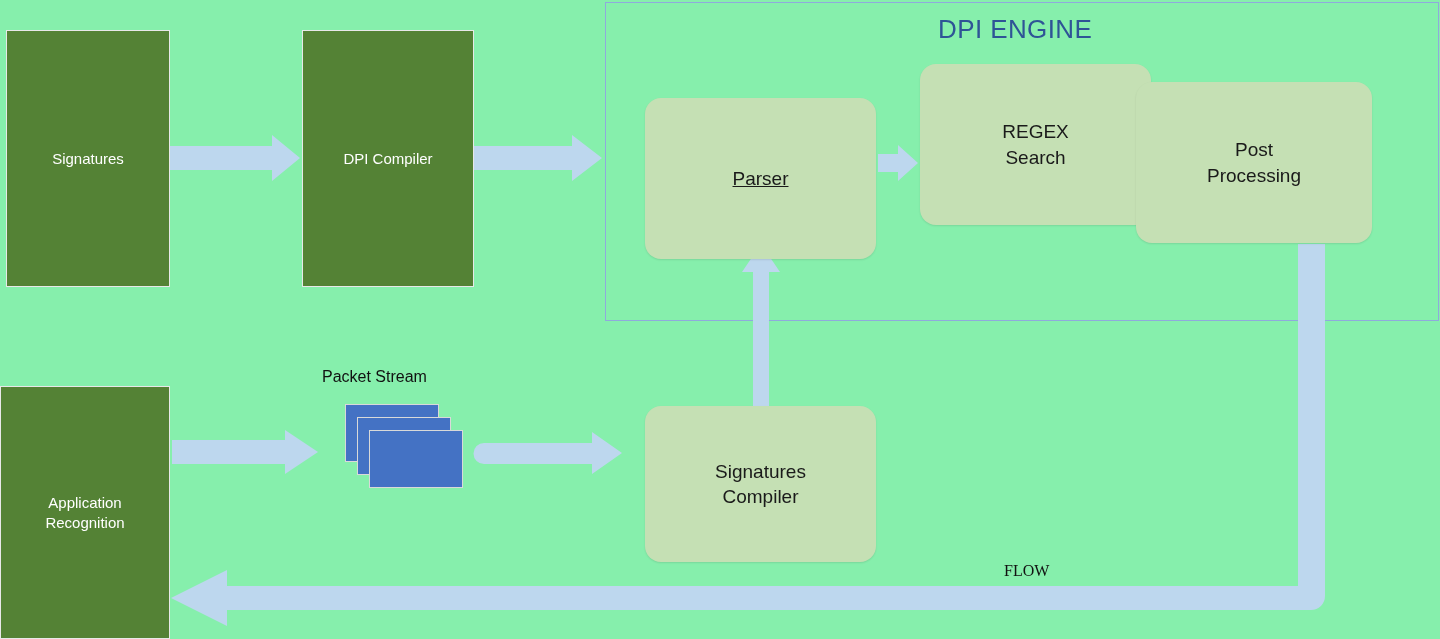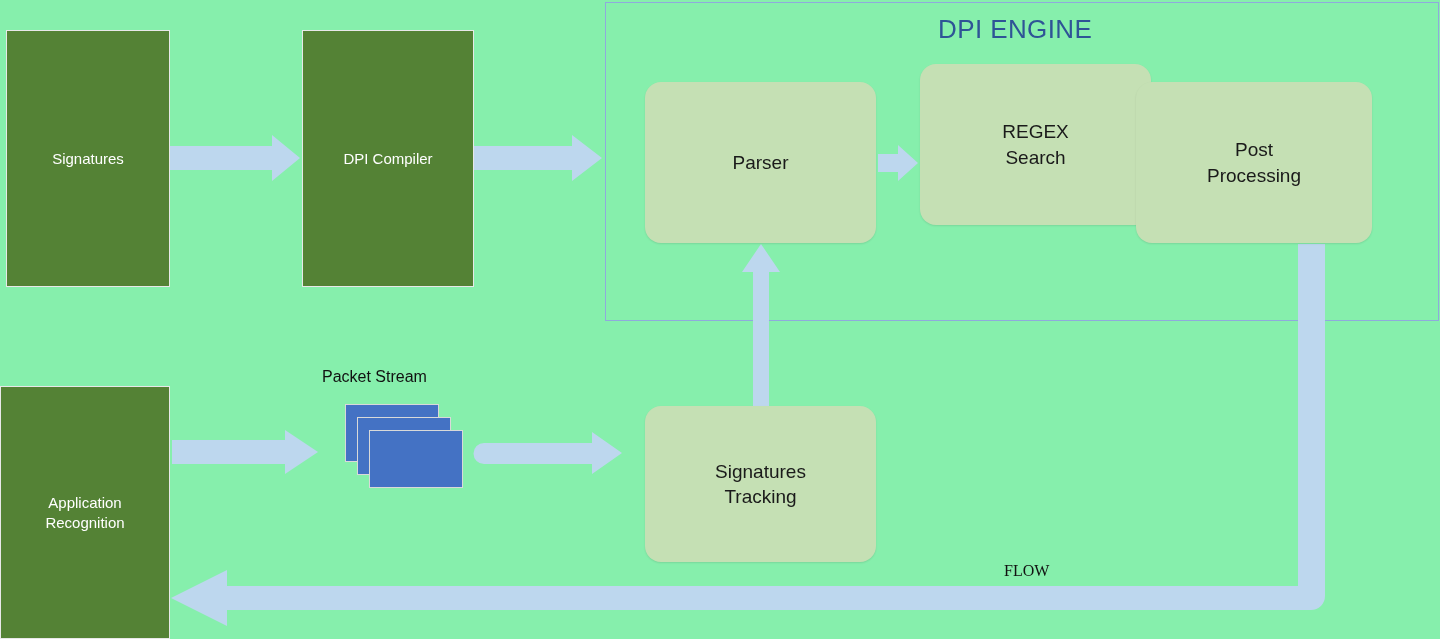--- a/index.html
+++ b/index.html
@@ -145,38 +145,38 @@
     <div>
       <span>Application</span>
       <span>Recognition</span>
     </div>
   </div>
 
   <div class="box green-box" style="left:302px; top:30px; width:172px; height:257px;">
     <span>DPI Compiler</span>
   </div>
 
-  <div class="box lgreen-box" style="left:645px; top:82px; width:231px; height:161px;">
+  <div class="box lgreen-box" style="left:645px; top:98px; width:231px; height:161px;text-decoration:underline;">
     <span>Parser</span>
   </div>
 
   <div class="box lgreen-box two-line" style="left:920px; top:64px; width:231px; height:161px;">
     <div>
       <span>REGEX</span>
       <span>Search</span>
     </div>
   </div>
 
   <div class="box lgreen-box two-line" style="left:1136px; top:82px; width:236px; height:161px;">
     <div>
       <span>Post</span>
       <span>Processing</span>
     </div>
   </div>
 
   <div class="box lgreen-box two-line" style="left:645px; top:406px; width:231px; height:156px;">
     <div>
       <span>Signatures</span>
-      <span>Tracking</span>
+      <span>Compiler</span>
     </div>
   </div>
 
 </div>
 
 </body></html>

